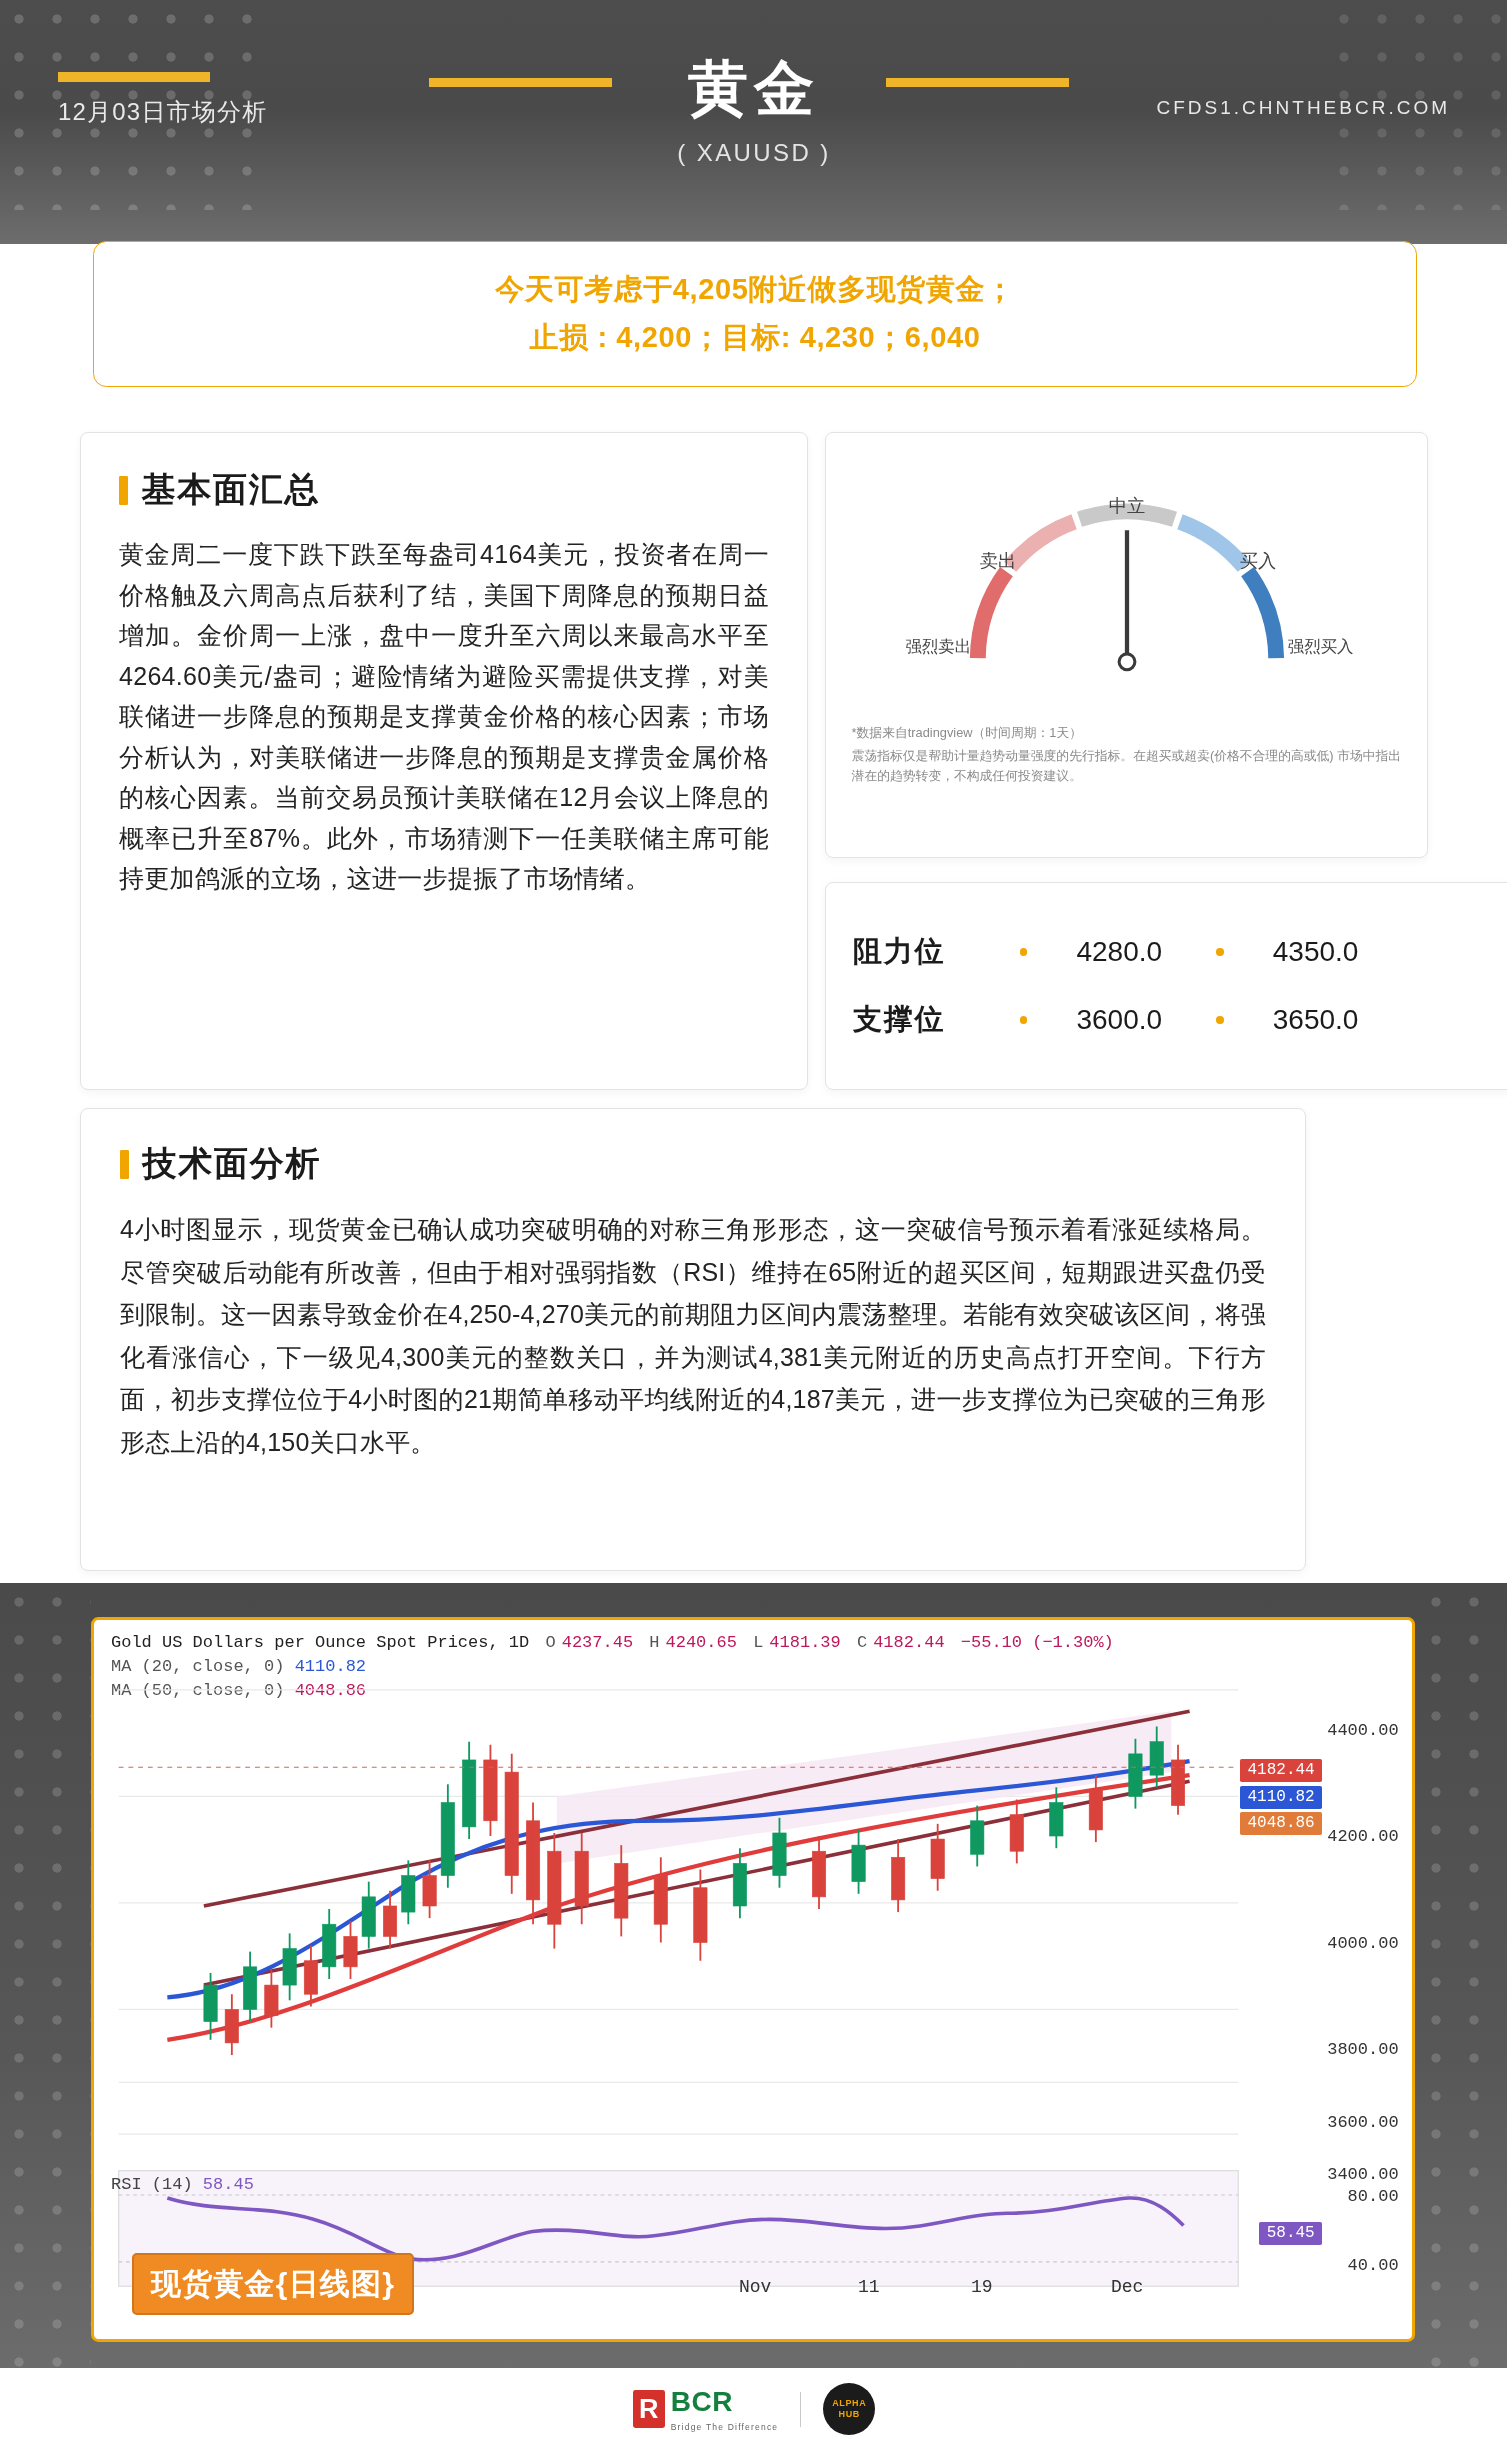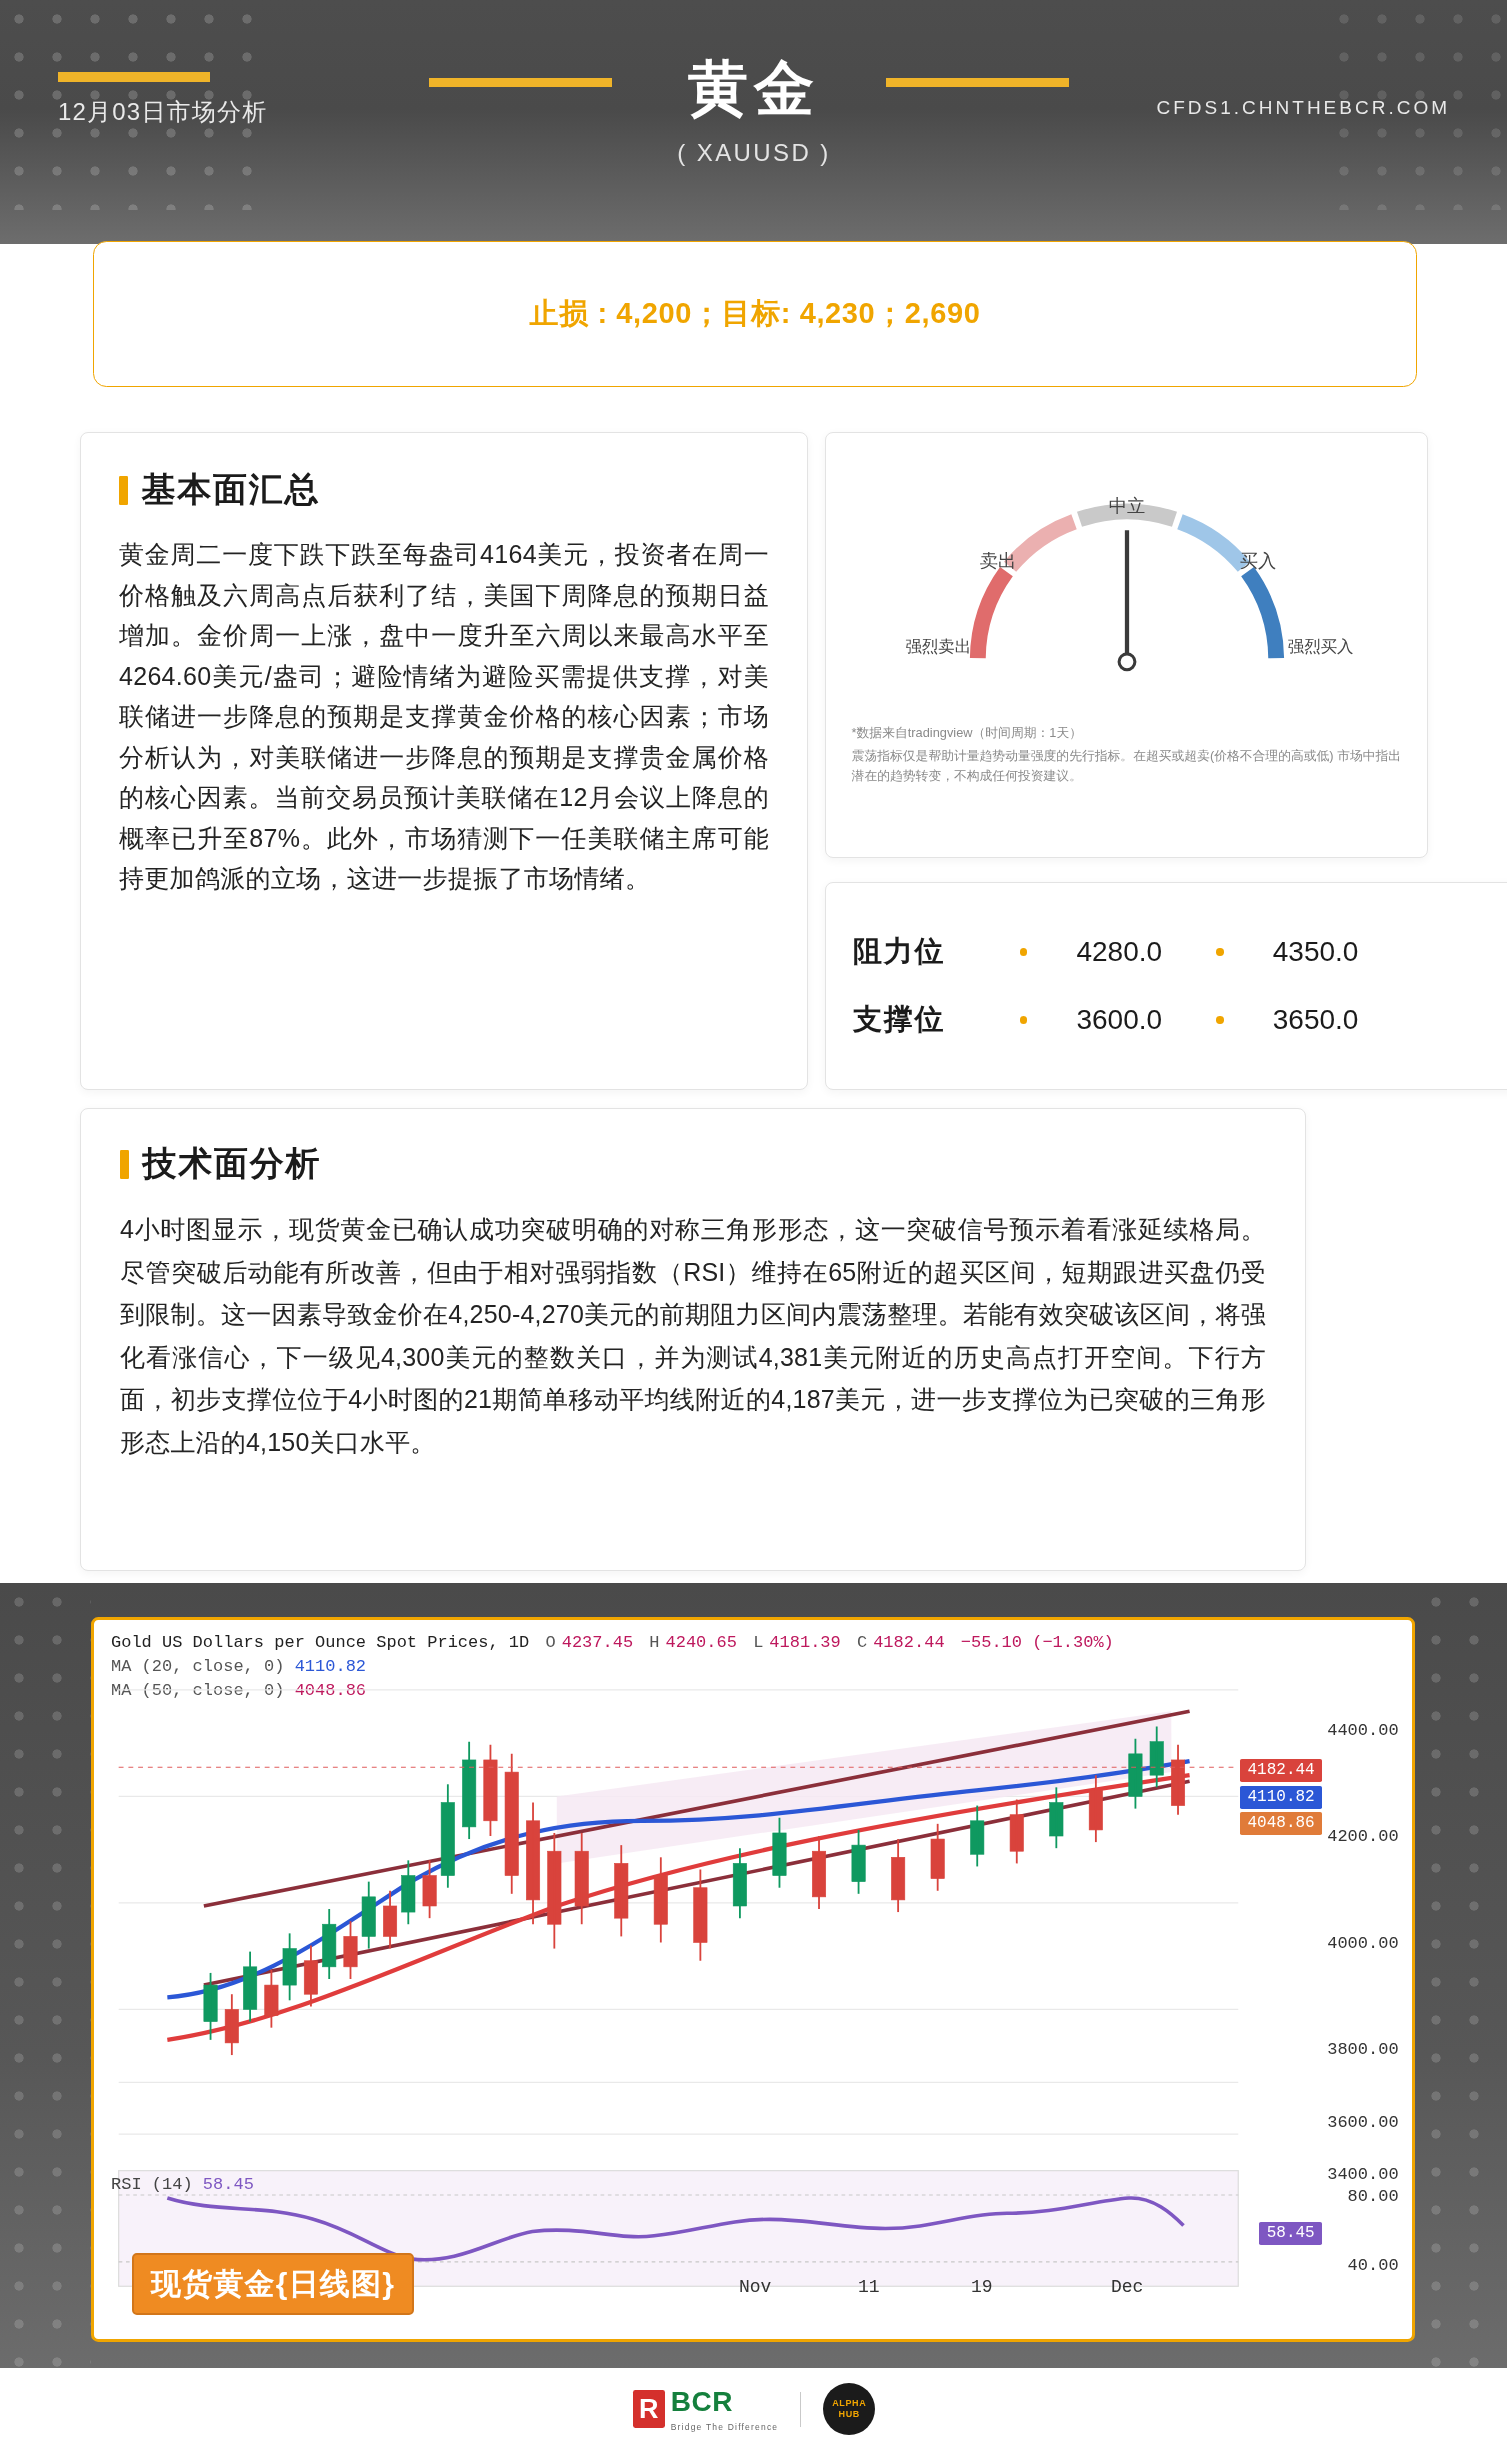--- a/index.html
+++ b/index.html
@@ -391,21 +391,22 @@
   <div class="hdr-left-bar"></div>
   <div class="hdr-date">12月03日市场分析</div>
   <div class="hdr-bar-l"></div>
   <div class="hdr-bar-r"></div>
   <div class="hdr-title">黄金</div>
   <div class="hdr-sub">( XAUUSD )</div>
   <div class="hdr-url">CFDS1.CHNTHEBCR.COM</div>
 </div>
 
 <div class="callout">
-  <div class="callout-line2">止损 : 4,200；目标: 4,230；2,690</div>
+  <div class="callout-line1">今天可考虑于4,205附近做多现货黄金；</div>
+  <div class="callout-line2">止损 : 4,200；目标: 4,230；6,040</div>
 </div>
 
 <div class="card fundamentals">
   <div class="sec-title">
     <span class="tick"></span>
     <span class="txt">基本面汇总</span>
   </div>
   <div class="body-text">黄金周二一度下跌下跌至每盎司4164美元，投资者在周一价格触及六周高点后获利了结，美国下周降息的预期日益增加。金价周一上涨，盘中一度升至六周以来最高水平至4264.60美元/盎司；避险情绪为避险买需提供支撑，对美联储进一步降息的预期是支撑黄金价格的核心因素；市场分析认为，对美联储进一步降息的预期是支撑贵金属价格的核心因素。当前交易员预计美联储在12月会议上降息的概率已升至87%。此外，市场猜测下一任美联储主席可能持更加鸽派的立场，这进一步提振了市场情绪。</div>
 </div>
 

